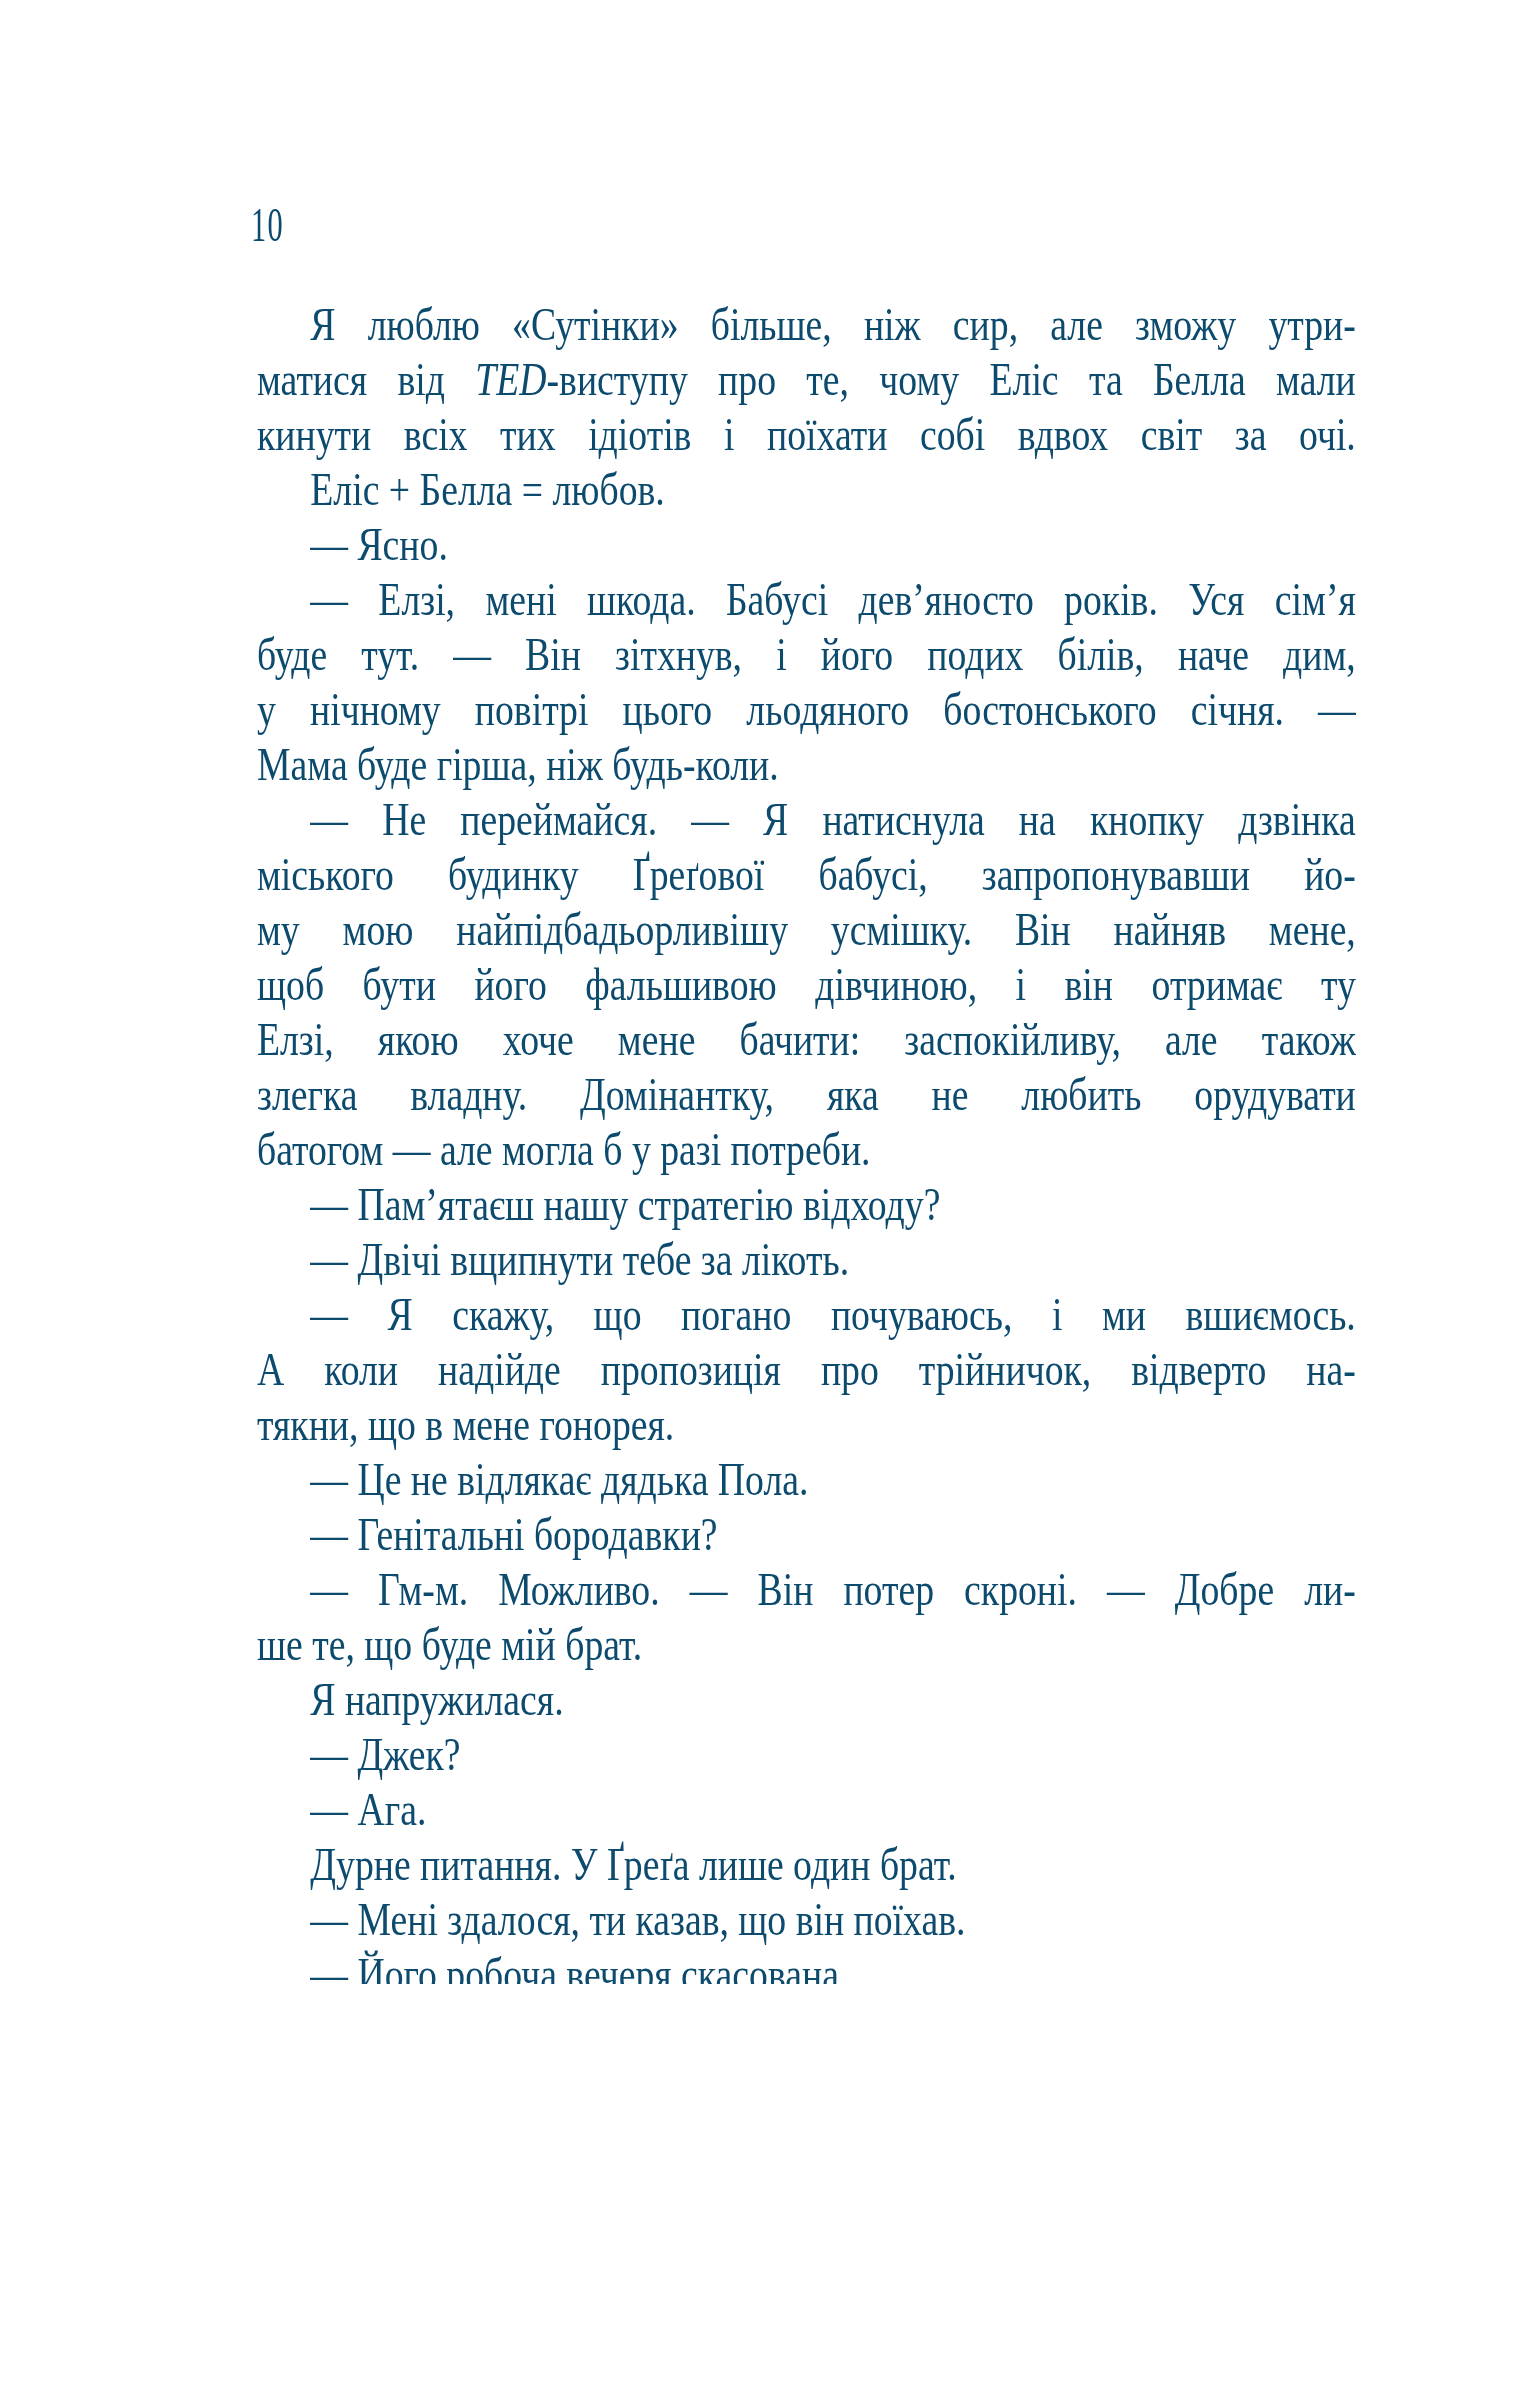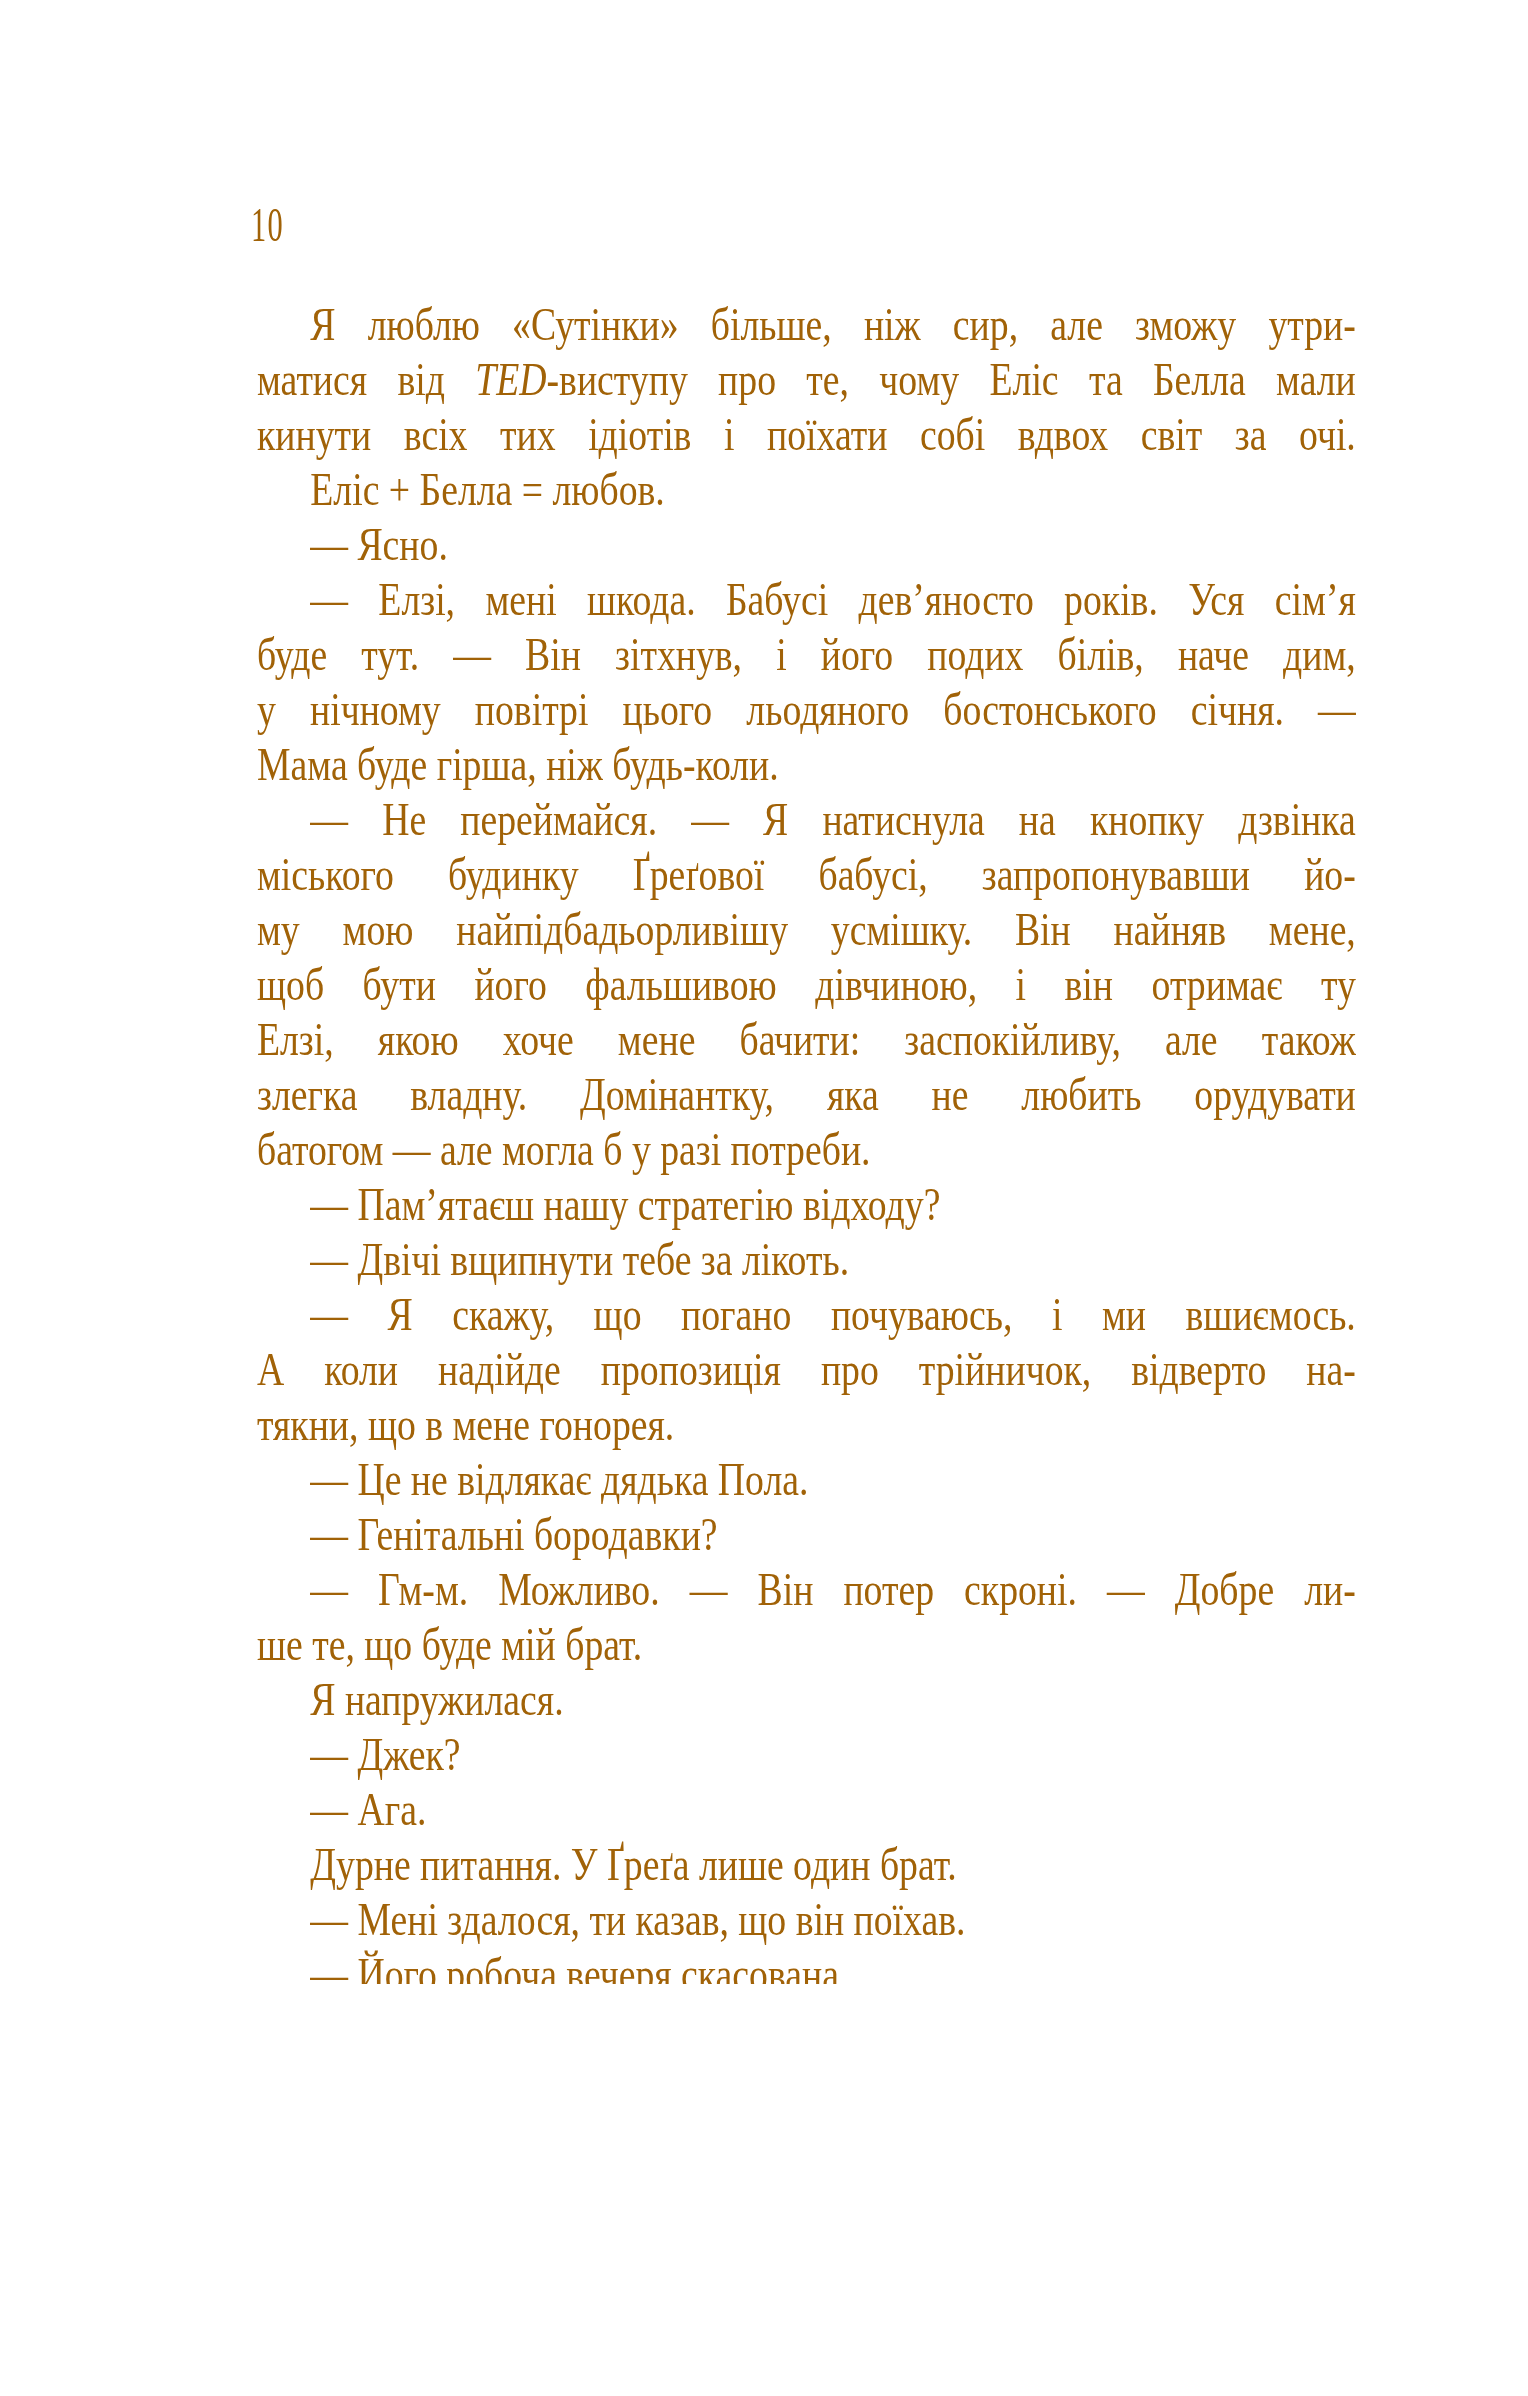--- a/index.html
+++ b/index.html
@@ -7,21 +7,21 @@
     padding: 0;
     background: #ffffff;
   }
   .page {
     position: relative;
     width: 1528px;
     height: 1984px;
     background: #ffffff;
     overflow: hidden;
     font-family: "Liberation Serif", "DejaVu Serif", serif;
-    color: #a16207;
+    color: #0c4a6e;
   }
   .page-number {
     position: absolute;
     left: 251px;
     top: 200px;
     font-size: 49px;
     line-height: 49px;
     letter-spacing: 2px;
     transform: scaleX(0.62);
     transform-origin: 0 0;

